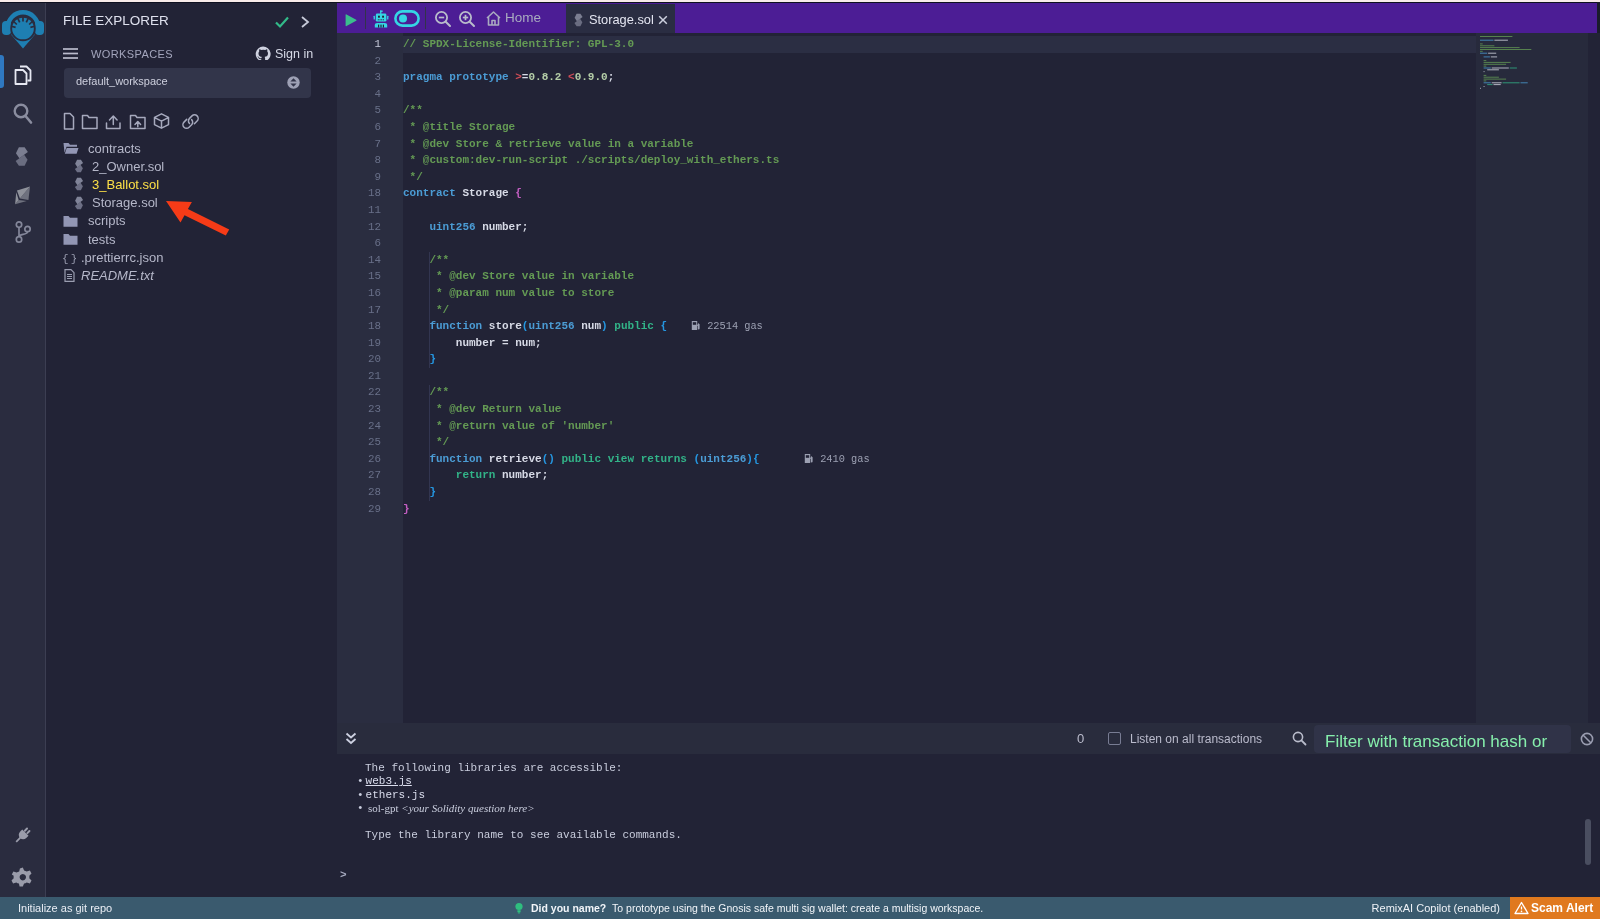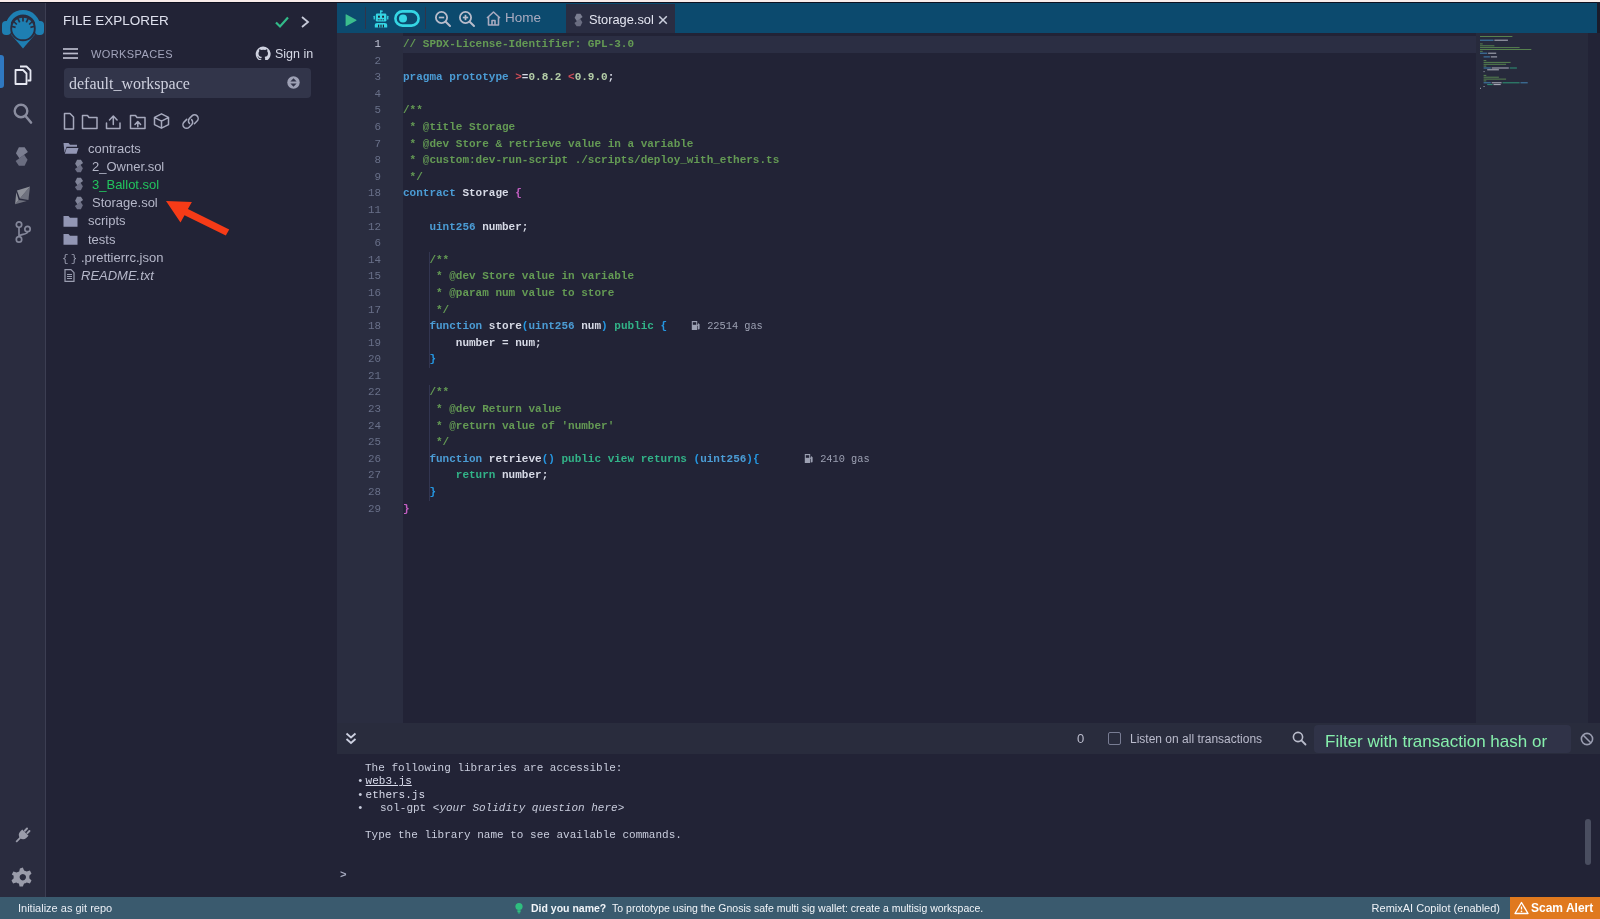--- a/index.html
+++ b/index.html
@@ -105,21 +105,21 @@
         <line x1="0" y1="11" x2="15" y2="11"></line>
       </g>
   </svg>
   <div class="abs" style="left:44px;top:46px;font-size:11px;letter-spacing:0.4px;color:#a3a5bc;">WORKSPACES</div>
   <svg class="abs" style="left:208px;top:44px;" width="16" height="14" viewBox="0 0 16 14">
     <path fill="#cfd2e0" d="M8 0.6 a7.4 7.4 0 0 0 -2.3 14.4 c0.4 0.1 0.5 -0.2 0.5 -0.4 v-1.5 c-2 0.4 -2.5 -0.9 -2.5 -0.9 -0.3 -0.8 -0.8 -1.1 -0.8 -1.1 -0.7 -0.5 0 -0.5 0 -0.5 0.8 0 1.2 0.8 1.2 0.8 0.7 1.2 1.9 0.9 2.3 0.7 0 -0.5 0.3 -0.9 0.5 -1.1 -1.6 -0.2 -3.4 -0.8 -3.4 -3.7 0 -0.8 0.3 -1.5 0.8 -2 -0.1 -0.2 -0.4 -1 0.1 -2 0 0 0.6 -0.2 2 0.8 a7 7 0 0 1 3.7 0 c1.4 -1 2 -0.8 2 -0.8 0.4 1 0.2 1.8 0.1 2 0.5 0.5 0.8 1.2 0.8 2 0 2.9 -1.8 3.5 -3.4 3.7 0.3 0.2 0.5 0.7 0.5 1.4 v2.2 c0 0.2 0.1 0.5 0.5 0.4 A7.4 7.4 0 0 0 8 0.6 z"></path>
   </svg>
   <div class="abs" style="left:228px;top:45px;font-size:12.5px;color:#d6d9e6;">Sign in</div>
 
   <div class="abs" style="left:17px;top:66px;width:247px;height:30px;background:#32354a;border-radius:4px;"></div>
-  <div class="abs" style="left:22px;top:73px;font-size:16px;color:#ced0de;font-family:Liberation Serif, serif;">default_workspace</div>
+  <div class="abs" style="left:29px;top:73px;font-size:11px;color:#ced0de;">default_workspace</div>
   <svg class="abs" style="left:240px;top:74px;" width="13" height="13" viewBox="0 0 13 13">
     <circle cx="6.5" cy="6.5" r="6.2" fill="#9ea1b5"></circle>
     <path d="M6.5 2.2 L3.4 5.4 L9.6 5.4 Z M3.4 7.6 L9.6 7.6 L6.5 10.8 Z" fill="#32354a"></path>
   </svg>
 
   <svg class="abs" style="left:16px;top:110px;" width="145" height="19" viewBox="0 0 145 19">
     <g fill="none" stroke="#a6a9bd" stroke-width="1.5" stroke-linejoin="round" stroke-linecap="round">
 
       <path d="M1.5 1.5 h5.5 l3.5 3.5 v12 h-9 z"></path>
 
@@ -150,21 +150,21 @@
             <path d="M10 20.8 L4 20.8 L0.6 15.8 L9.5 9.2 L13.1 14.4 Z" opacity="0.72"></path>
           </g>
         </svg></div>
       <div class="abs" style="left:45px;top:156.7px;font-size:13px;color:#b5b7c9;">2_Owner.sol</div>
       <div class="abs" style="left:27px;top:175.4px;"><svg width="10" height="14" viewBox="0 0 14 22">
           <g fill="#8b8ea3">
             <path d="M4 1.2 L10 1.2 L13.4 6.2 L4.5 12.8 L0.9 7.6 Z" opacity="0.9"></path>
             <path d="M10 20.8 L4 20.8 L0.6 15.8 L9.5 9.2 L13.1 14.4 Z" opacity="0.72"></path>
           </g>
         </svg></div>
-      <div class="abs" style="left:45px;top:174.9px;font-size:13px;color:#22c55e;">3_Ballot.sol</div>
+      <div class="abs" style="left:45px;top:174.9px;font-size:13px;color:#fde047;">3_Ballot.sol</div>
       <div class="abs" style="left:27px;top:193.6px;"><svg width="10" height="14" viewBox="0 0 14 22">
           <g fill="#8b8ea3">
             <path d="M4 1.2 L10 1.2 L13.4 6.2 L4.5 12.8 L0.9 7.6 Z" opacity="0.9"></path>
             <path d="M10 20.8 L4 20.8 L0.6 15.8 L9.5 9.2 L13.1 14.4 Z" opacity="0.72"></path>
           </g>
         </svg></div>
       <div class="abs" style="left:45px;top:193.1px;font-size:13px;color:#b5b7c9;">Storage.sol</div>
       <div class="abs" style="left:16px;top:211.8px;"><svg width="15" height="13" viewBox="0 0 15 13">
           <path fill="#9296b4" d="M0.5 1 h5 l1.5 1.8 h7.5 v9 h-14 z"></path>
         </svg></div>
@@ -182,21 +182,21 @@
           <g stroke="#9a9db0" stroke-width="1">
             <line x1="3" y1="5.5" x2="8" y2="5.5"></line>
             <line x1="3" y1="7.5" x2="8" y2="7.5"></line>
             <line x1="3" y1="9.5" x2="8" y2="9.5"></line>
           </g>
         </svg></div>
       <div class="abs" style="left:34px;top:265.9px;font-size:13px;color:#b5b7c9;font-style:italic;">README.txt</div>
     </div>
 </div>
 
-<div class="abs" style="left:337px;top:2px;width:1263px;height:31px;background:#0c4a6e;border-top:1px solid #0c0d15;">
+<div class="abs" style="left:337px;top:2px;width:1263px;height:31px;background:#4c1d95;border-top:1px solid #0c0d15;">
   <svg class="abs" style="left:7px;top:10px;" width="14" height="15" viewBox="0 0 14 15">
       <path d="M1.6 1.8 Q1.6 0.9 2.5 1.4 L12.2 6.7 Q13 7.2 12.2 7.7 L2.5 13 Q1.6 13.5 1.6 12.6 Z" fill="#3bbd8d"></path>
     </svg>
   <div class="abs" style="left:28px;top:4px;width:1px;height:22px;background:#32344a;"></div>
 
   <svg class="abs" style="left:36px;top:7px;" width="16" height="18" viewBox="0 0 16 18">
     <g fill="#35d6e4">
       <rect x="7.1" y="0.5" width="2.6" height="1.4"></rect>
       <rect x="7.1" y="0.5" width="1.3" height="3.4"></rect>
       <rect x="2.8" y="3.6" width="10.6" height="8" rx="1.4"></rect>
@@ -403,21 +403,21 @@
     <line x1="3" y1="3" x2="11" y2="11" stroke="#9a9db0" stroke-width="1.6"></line>
   </svg>
 </div>
 <div class="abs mono" id="terminal" style="left:337px;top:754px;width:1263px;height:143px;background:#222336;font-size:11px;color:#c9cddd;">
   <div class="abs" style="left:28px;top:8px;">The following libraries are accessible:</div>
   <div class="abs" style="left:20px;top:21.3px;">•</div>
     <div class="abs" style="left:28.6px;top:21.3px;text-decoration:underline;color:#dadded;">web3.js</div>
   <div class="abs" style="left:20px;top:34.6px;">•</div>
     <div class="abs" style="left:28.6px;top:34.6px;color:#dadded;">ethers.js</div>
   <div class="abs" style="left:20px;top:47.9px;">•</div>
-    <div class="abs" style="left:43px;top:47.9px;">sol-gpt <span style="font-style:italic;">&lt;your Solidity question here&gt;</span></div>
+    <div class="abs" style="left:31px;top:47.9px;font-family:Liberation Serif, serif;">sol-gpt <span style="font-style:italic;">&lt;your Solidity question here&gt;</span></div>
   <div class="abs" style="left:28px;top:74.5px;">Type the library name to see available commands.</div>
   <div class="abs" style="left:3px;top:115px;color:#a7abc0;font-weight:bold;">&gt;</div>
   <div class="abs" style="left:1248px;top:65px;width:6px;height:46px;background:#4a4e60;border-radius:3px;"></div>
 </div>
 
 <div class="abs" style="left:0;top:897px;width:1600px;height:22px;background:#3a5a6e;">
   <div class="abs" style="left:18px;top:5px;font-size:11px;color:#e9edf4;">Initialize as git repo</div>
   <svg class="abs" style="left:514px;top:5px;" width="10" height="13" viewBox="0 0 10 13">
     <circle cx="5" cy="4.5" r="3.6" fill="#2fbe7f"></circle>
     <rect x="3.4" y="8.2" width="3.2" height="2" fill="#2fbe7f"></rect>

